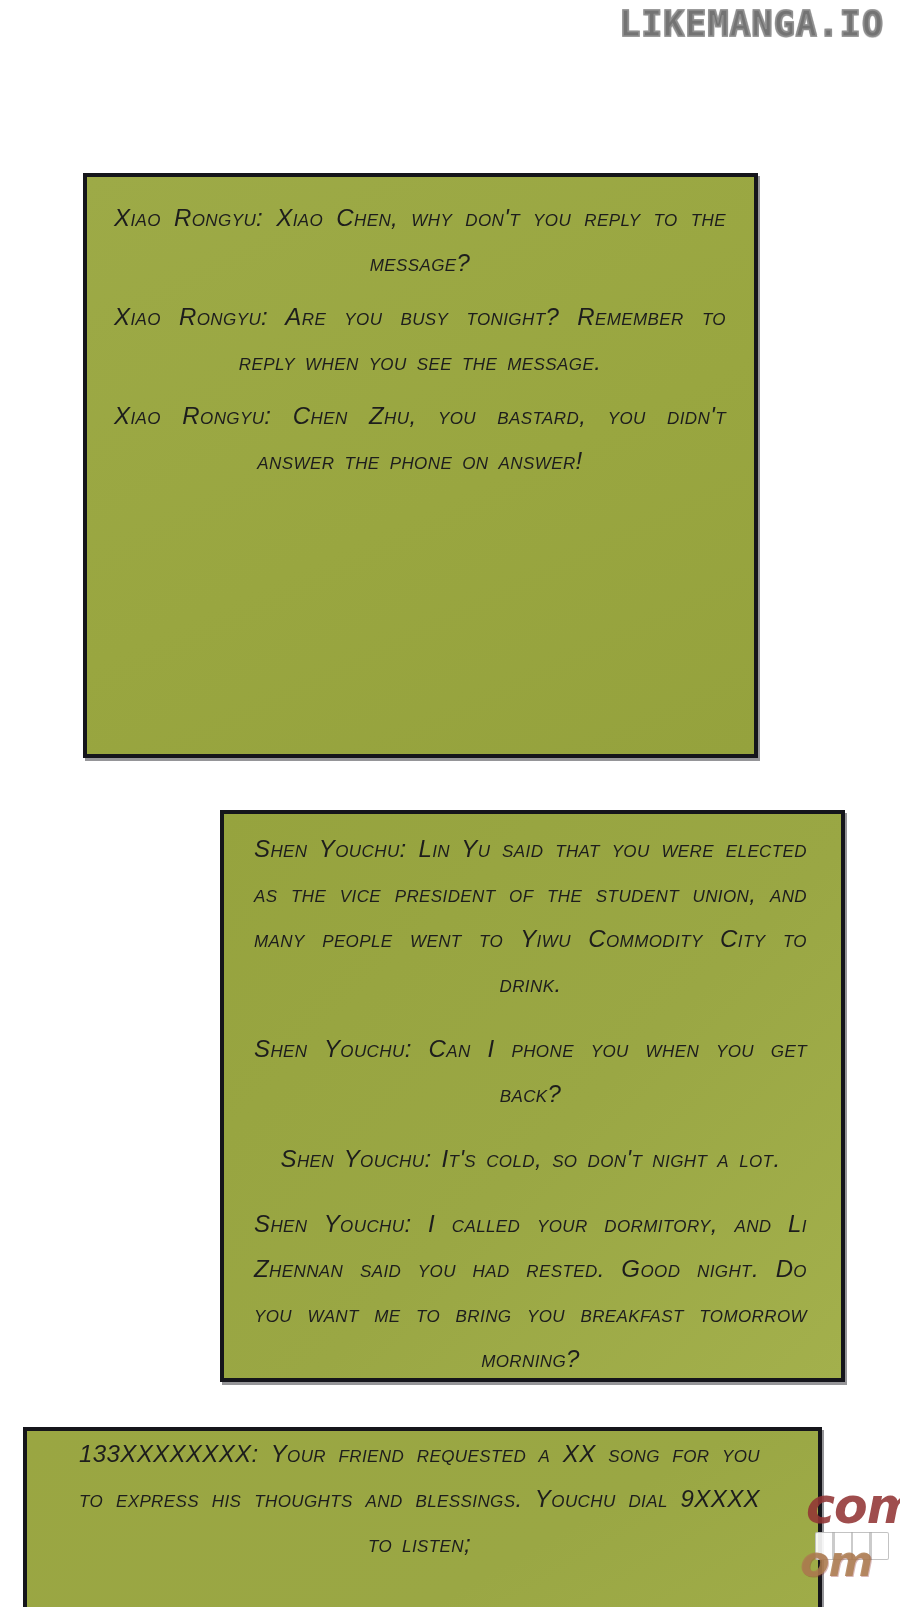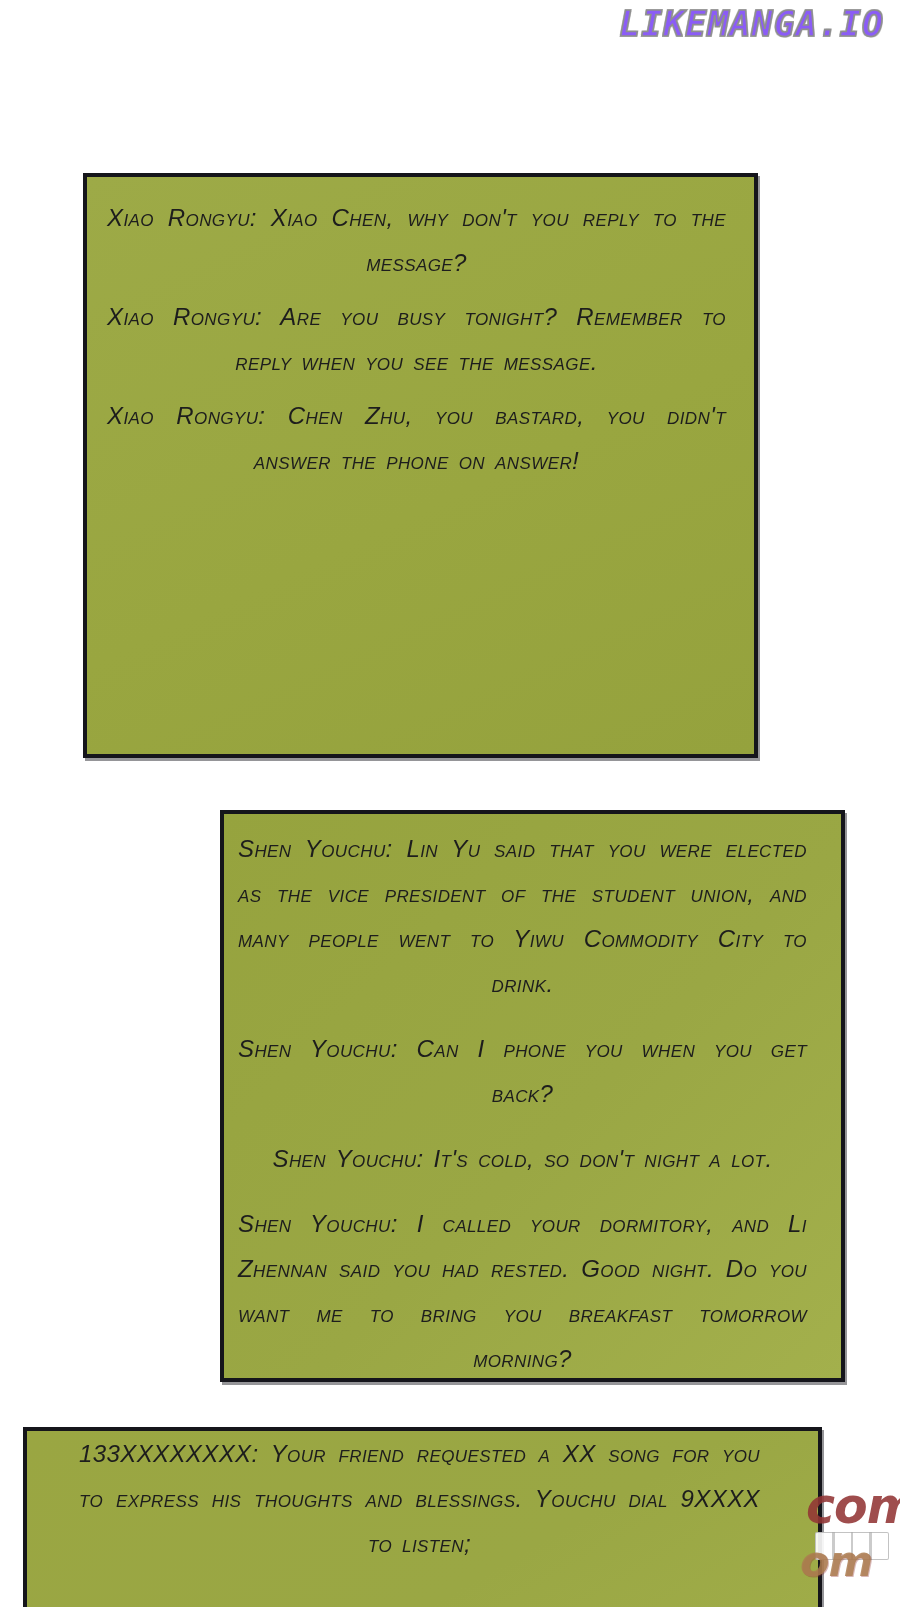--- a/index.html
+++ b/index.html
@@ -15,24 +15,23 @@
     font-family: "Liberation Sans", sans-serif;
   }
 
   
   .site-watermark {
     position: absolute;
     top: 4px;
     right: 16px;
     font-family: "DejaVu Sans Mono", monospace;
     font-weight: bold;
-    font-style: italic;
     font-size: 35px;
     letter-spacing: 1px;
-    color: #8b5cf6;
+    color: #737373;
     -webkit-text-stroke: 1.6px #8f8f8f;
     text-shadow:
       0 0 1px #9a9a9a,
       1px 1px 0 #c9c9c9,
       -1px -1px 0 #c9c9c9,
       1px -1px 0 #c9c9c9,
       -1px 1px 0 #c9c9c9;
     user-select: none;
   }
 
@@ -43,29 +42,29 @@
     border: 4px solid #15151b;
     box-shadow: 2px 3px 0 rgba(21, 21, 27, 0.45);
     color: #1d1d1d;
   }
   .panel-1 {
     left: 83px;
     top: 173px;
     width: 675px;
     height: 585px;
     background: linear-gradient(155deg, #9daa47 0%, #99a640 55%, #95a23d 100%);
-    padding: 18px 28px 0 20px;
+    padding: 18px 28px 0 27px;
   }
   .panel-2 {
     left: 220px;
     top: 810px;
     width: 625px;
     height: 572px;
     background: linear-gradient(135deg, #96a33e 0%, #9aa744 55%, #a3b04c 100%);
-    padding: 12px 34px 0 14px;
+    padding: 12px 34px 0 30px;
   }
   .panel-3 {
     left: 23px;
     top: 1427px;
     width: 799px;
     height: 230px;
     background: linear-gradient(150deg, #9aa642 0%, #9aa744 60%, #a0ad49 100%);
     padding: 0 58px 0 52px;
   }
 

